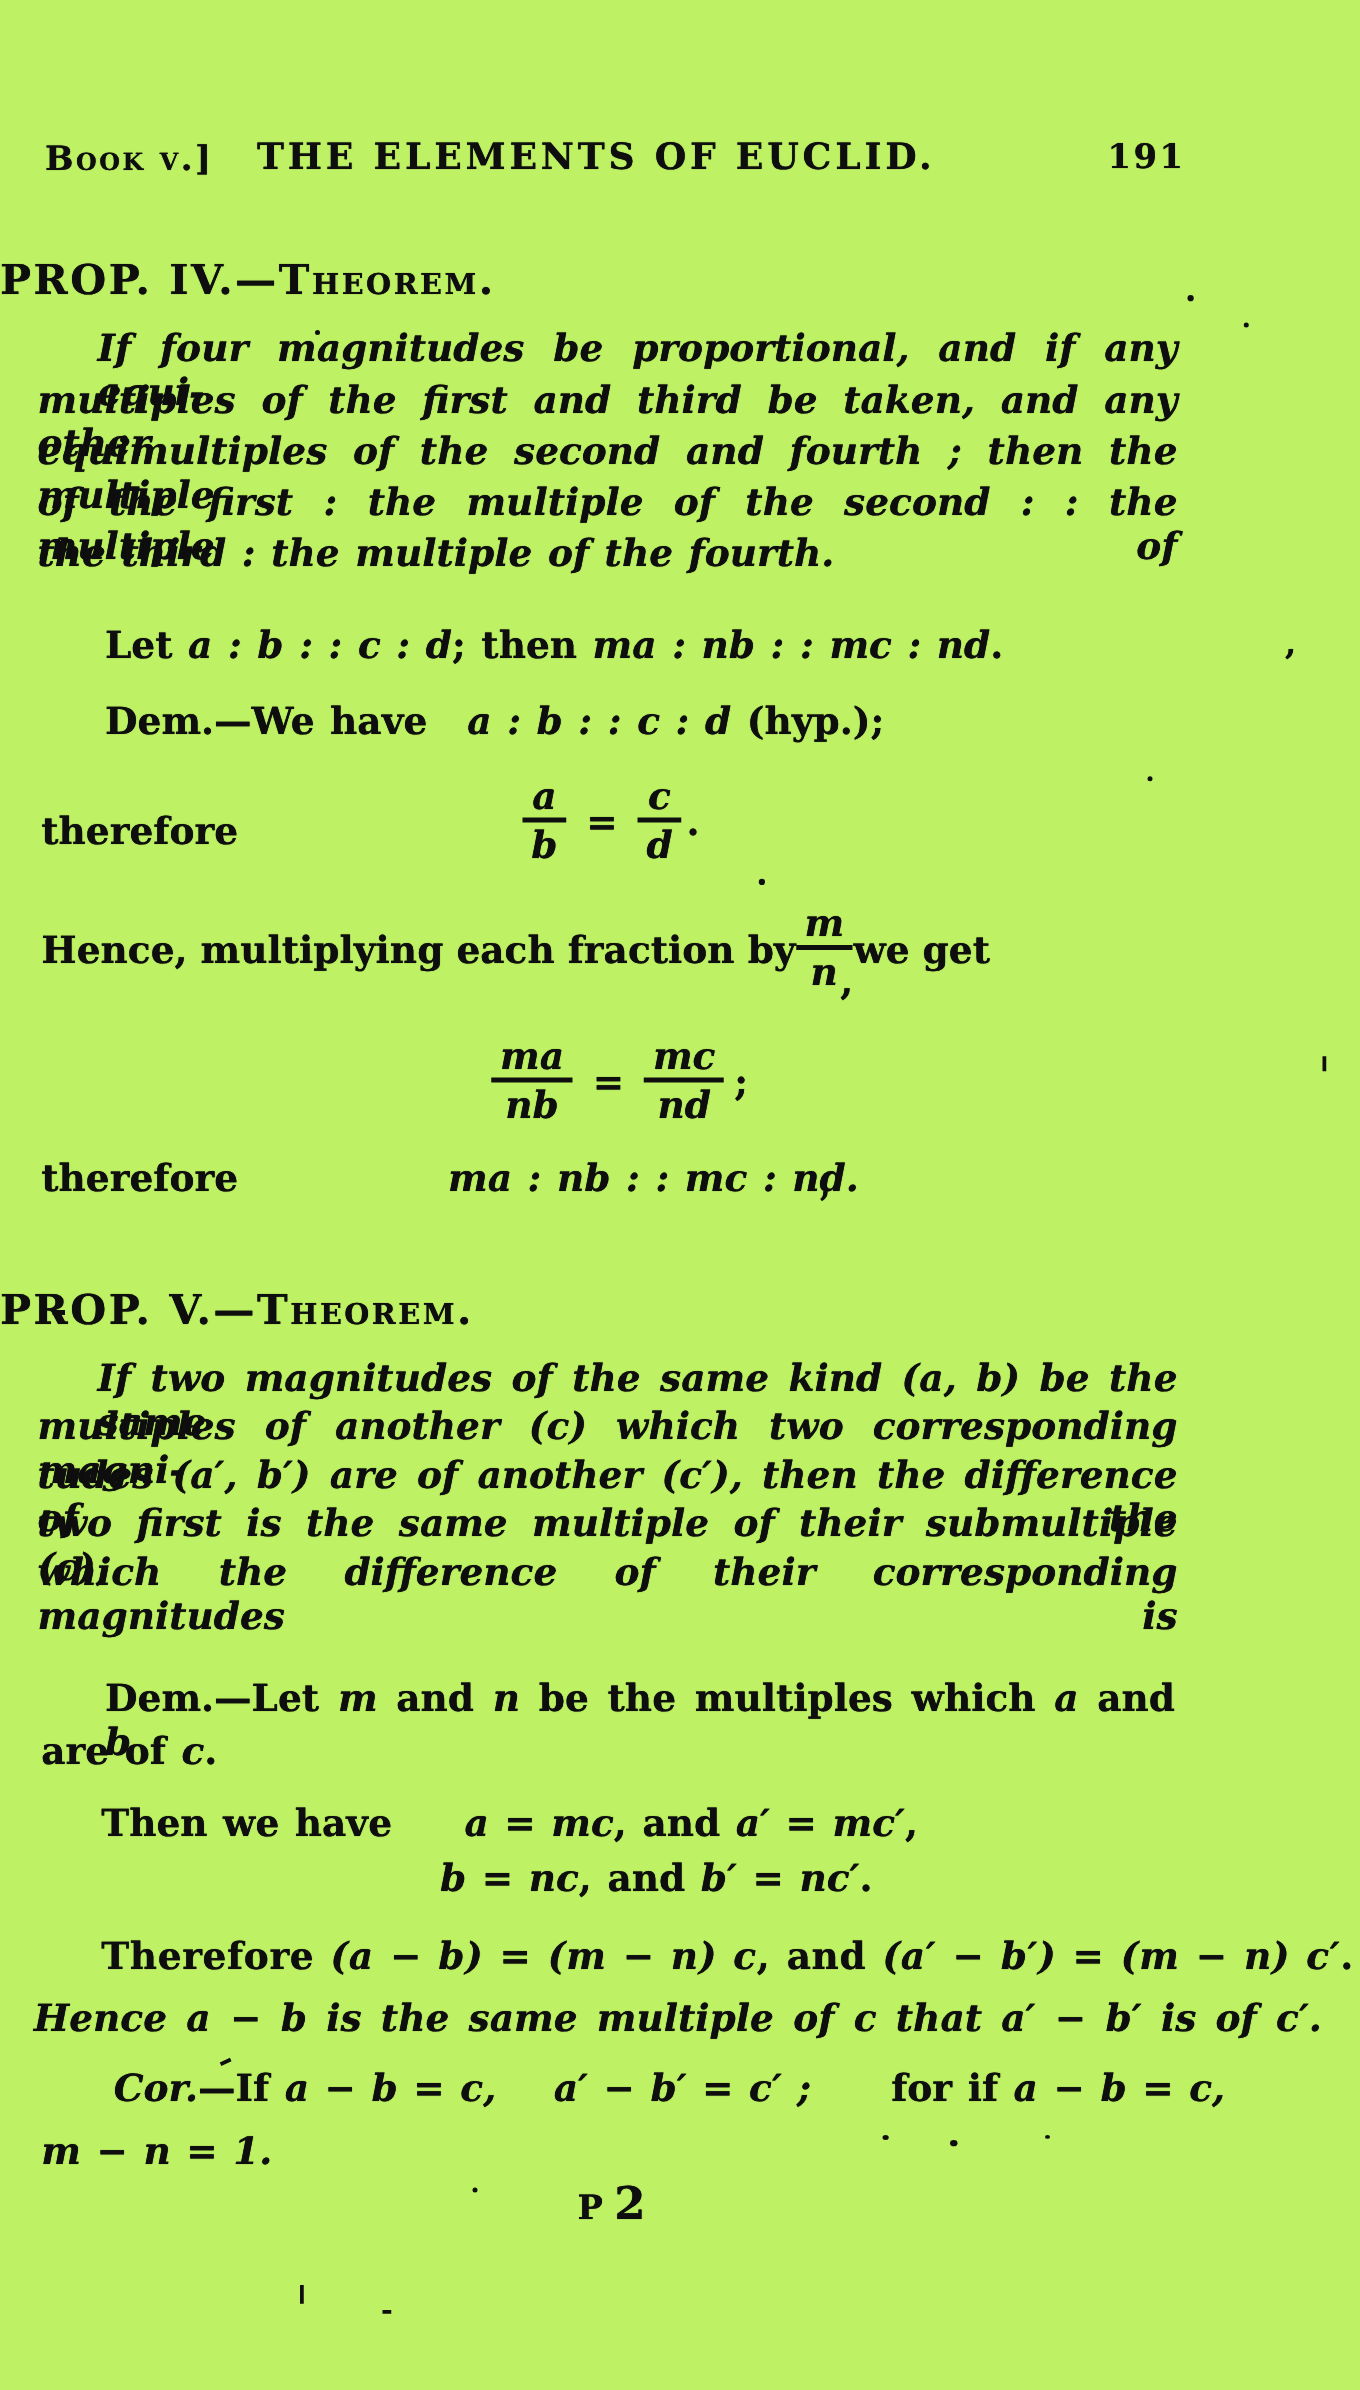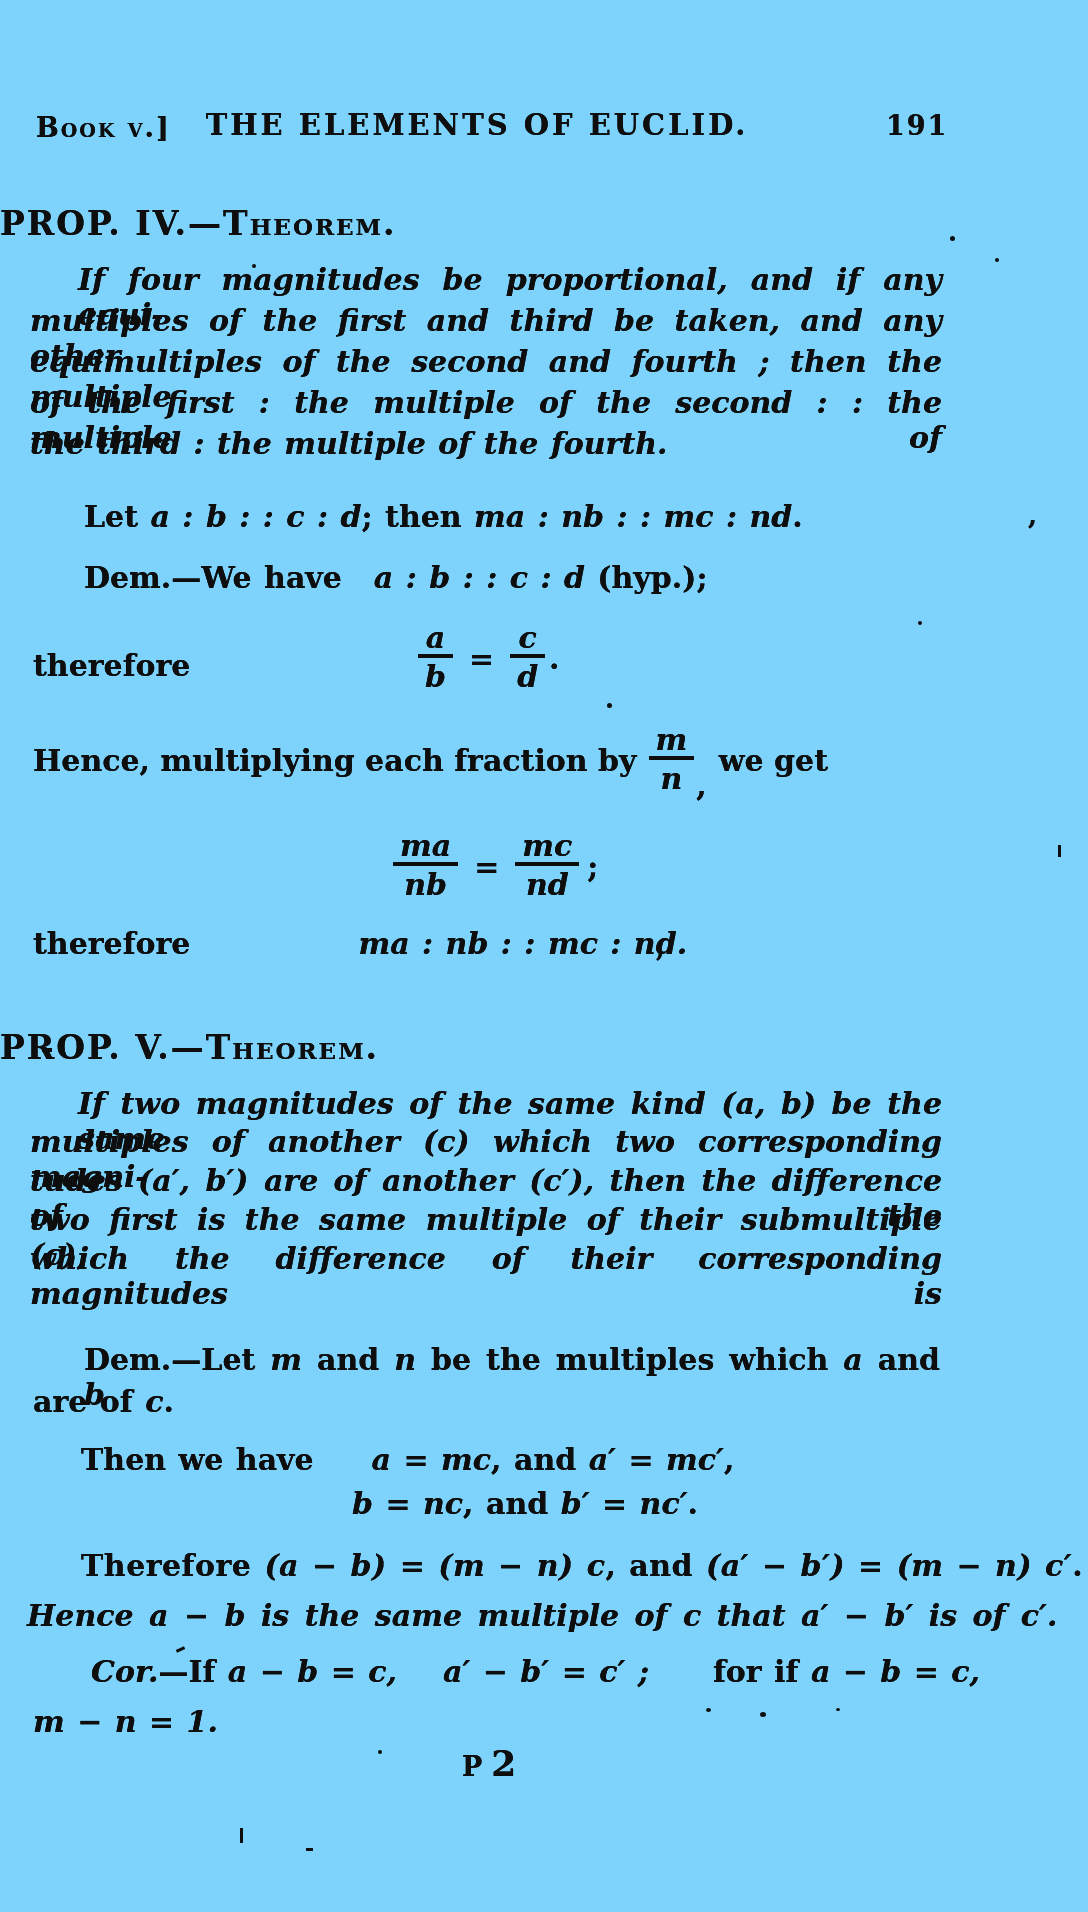--- a/index.html
+++ b/index.html
@@ -1,17 +1,17 @@
 <!DOCTYPE html>
 <html><head>
 <meta charset="utf-8">
 <style>
   html,body{margin:0;padding:0;background:#e8e8e8;}
   .page{
-    position:relative;width:1088px;height:1912px;background:#7dd3fc;
+    position:relative;width:1088px;height:1912px;background:#bef264;
     font-family:"DejaVu Serif", serif;color:#0e0e0e;overflow:hidden;
     text-shadow:0 0 0.6px currentColor;
   }
   .abs{position:absolute;white-space:nowrap;}
   .sc{font-variant:small-caps;}
   .it{font-style:italic;}
   
   .runhead-left{top:112px;left:36px;font-size:27px;font-weight:700;font-variant:small-caps;letter-spacing:2px;}
   .runhead-center{top:108px;left:0;width:954px;text-align:center;font-size:29px;font-weight:700;letter-spacing:3px;}
   .runhead-right{top:110px;left:886px;font-size:27px;font-weight:700;letter-spacing:2px;}
@@ -27,21 +27,21 @@
   
   .body-line{font-size:30px;font-weight:700;word-spacing:2px;}
   .jline{text-align:justify;text-align-last:justify;white-space:normal;}
   
   .frac{display:inline-block;text-align:center;vertical-align:middle;font-style:italic;font-weight:700;font-size:30px;}
   .frac .num{display:block;line-height:32px;padding:0 7px;}
   .frac .den{display:block;line-height:34px;border-top:4px solid #0e0e0e;padding:2px 7px 0;}
   .disp{display:flex;align-items:center;gap:16px;font-size:30px;font-weight:700;}
   .disp .eq{font-style:normal;}
   .disp .tail{align-self:center;}
-  .hence-row{display:flex;align-items:center;gap:12px;font-size:30px;font-weight:700;}
+  .hence-row{display:flex;align-items:center;font-size:30px;font-weight:700;}
   .hence-row .comma{align-self:flex-end;margin-left:-10px;line-height:20px;}
   .sig{display:flex;align-items:baseline;gap:9px;font-weight:700;}
   .sig .p{font-size:27px;}
   .sig .two{font-size:36px;}
   
   .speck{position:absolute;background:#0e0e0e;border-radius:50%;}
   .speck-rect{position:absolute;background:#0e0e0e;}
   .speck-char{position:absolute;font-weight:700;color:#0e0e0e;}
 </style>
 </head>

